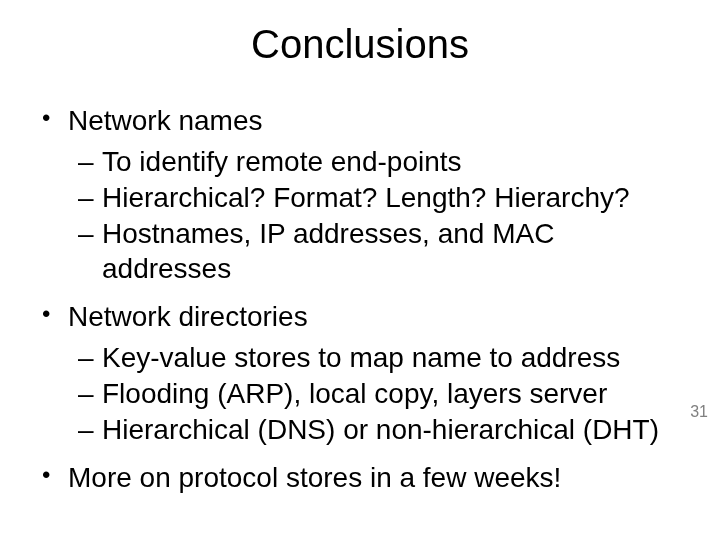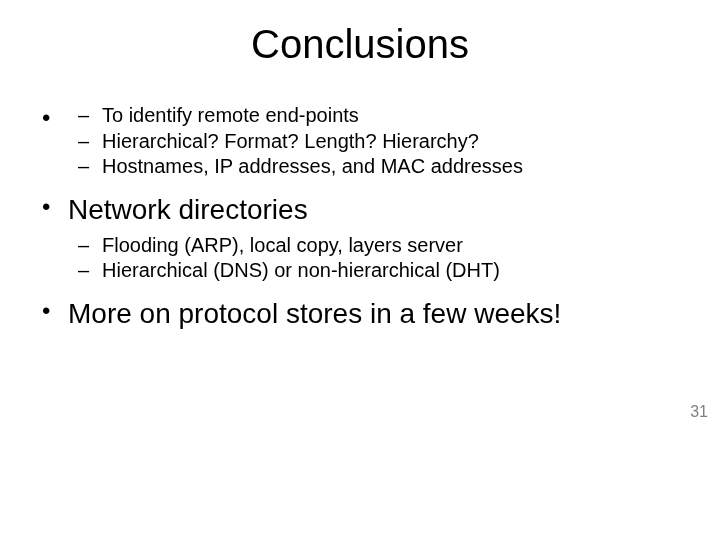--- a/index.html
+++ b/index.html
@@ -41,21 +41,21 @@
     top: 0;
     font-size: 24px;
   }
   ul.level2 {
     list-style: none;
     padding-left: 0;
     margin-top: 6px;
     margin-bottom: 12px;
   }
   ul.level2 > li {
-    font-size: 20px;
+    font-size: 28px;
     line-height: 1.28;
     padding-left: 34px;
     position: relative;
   }
   ul.level2 > li::before {
     content: "–";
     position: absolute;
     left: 10px;
     top: 0;
   }
@@ -68,29 +68,31 @@
   }
 </style>
 </head>
 <body>
 
 <div class="slide">
   <h1 class="title">Conclusions</h1>
 
   <ul class="level1">
     <li>
+      <span>Network names</span>
       <ul class="level2">
         <li>To identify remote end-points</li>
         <li>Hierarchical? Format? Length? Hierarchy?</li>
         <li>Hostnames, IP addresses, and MAC addresses</li>
       </ul>
     </li>
     <li>
       <span>Network directories</span>
       <ul class="level2">
+        <li>Key-value stores to map name to address</li>
         <li>Flooding (ARP), local copy, layers server</li>
         <li>Hierarchical (DNS) or non-hierarchical (DHT)</li>
       </ul>
     </li>
     <li>
       <span>More on protocol stores in a few weeks!</span>
     </li>
   </ul>
 
   <div class="page-number">31</div>

